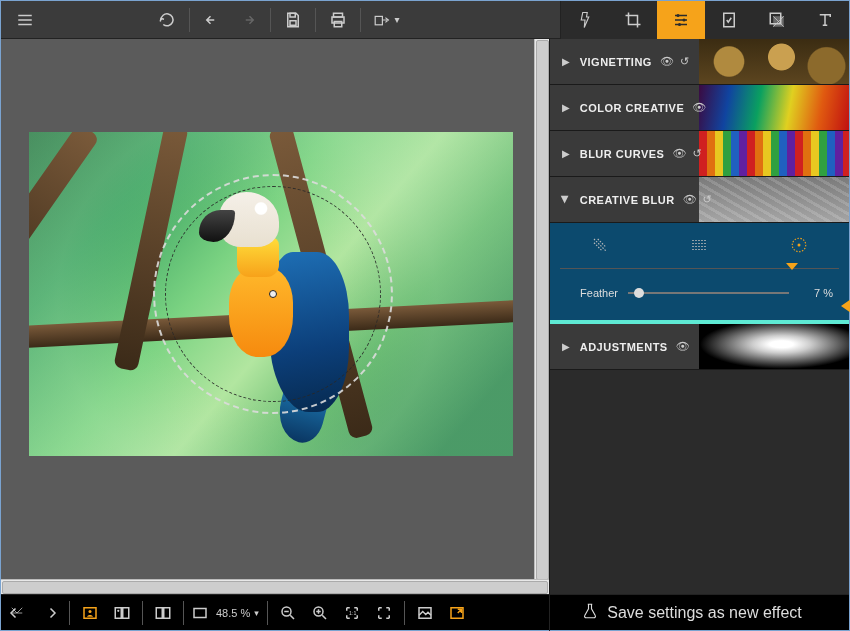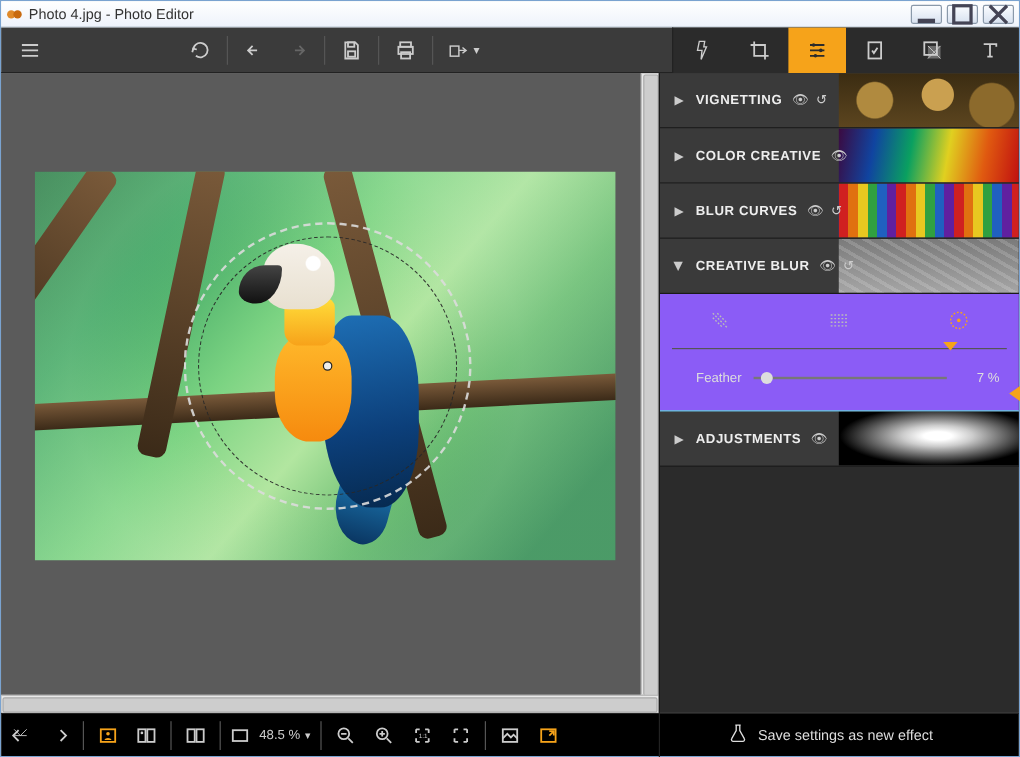--- a/index.html
+++ b/index.html
@@ -47,74 +47,50 @@
 .acc .mis-icons { margin-left:8px; display:flex; gap:6px; z-index:2; }
 .acc .mis-icons span { font-size:11px; color:#ccc; }
 .acc .preview { position:absolute; right:0; top:0; bottom:0; width:150px; }
 .pv-gears { background: radial-gradient(circle at 20% 50%, #b08a3f 0 12%, transparent 13%), radial-gradient(circle at 55% 40%, #caa050 0 15%, transparent 16%), radial-gradient(circle at 85% 60%, #8c6a2c 0 14%, transparent 15%), linear-gradient(#3b2c12,#5c451f); }
 .pv-holi { background: linear-gradient(100deg,#3b0a40,#1044a0,#0aa060,#e0d020,#e05a10,#c01010); }
 .pv-pencils { background: repeating-linear-gradient(90deg,#d02020 0 8px,#e07010 8px 16px,#e8c820 16px 24px,#30a040 24px 32px,#2060c0 32px 40px,#6020a0 40px 48px); }
 .pv-city { background: linear-gradient(#7a7a7a,#a5a5a5); position:relative; }
 .pv-city::after { content:''; position:absolute; inset:0; background:repeating-linear-gradient(30deg, rgba(255,255,255,.15) 0 3px, transparent 3px 8px);}
 .pv-vig { background: radial-gradient(ellipse at 55% 45%, #fff 0 10%, #ccc 25%, #000 70%); }
 .acc.open { background:#3a3a3a; }
-.creative-body { background:#8b5cf6; border-bottom:1px solid #5eead4; padding-bottom:16px; }
+.creative-body { background:#0c4a6e; border-bottom:4px solid #5eead4; padding-bottom:16px; }
 .cblur-tabs { display:flex; height:44px; align-items:center; justify-content:space-around; }
 .cblur-tab { width:90px; height:44px; display:flex; align-items:center; justify-content:center; color:#bbb; cursor:pointer; }
 .cblur-tab.sel { color:#f6a31a; }
 .underline-row { position:relative; height:3px; margin:0 10px 12px 10px; }
 .underline-track { position:absolute; left:0; right:0; top:1px; height:1px; background:#555;}
 .underline-caret { position:absolute; top:-4px; width:0; height:0; border-left:6px solid transparent; border-right:6px solid transparent; border-top:7px solid #f6a31a;}
 .slider-row { display:flex; align-items:center; padding:4px 16px; font-size:11px; color:#ddd;}
 .slider-row .sl-label { width:52px; text-align:right; margin-right:10px;}
 .slider-row .sl-val { width:36px; text-align:right; margin-left:8px;}
 .slider { flex:1; height:14px; position:relative;}
 .slider .track { position:absolute; left:0; right:0; top:6px; height:2px; background:#777;}
 .slider .thumb { position:absolute; top:2px; width:10px; height:10px; border-radius:50%; background:#ddd; transform:translateX(-5px);}
 .sidearrow { position:absolute; right:-2px; top:260px; width:0; height:0; border-top:7px solid transparent; border-bottom:7px solid transparent; border-right:10px solid #f6a31a; cursor:pointer; z-index:5; }
 .footer { height:36px; background:#000000; display:flex; align-items:center; border-top:1px solid #222;}
 .fbtn { width:32px; height:36px; display:flex; align-items:center; justify-content:center; color:#ccc; cursor:pointer;}
 .fbtn.active { color:#f6a31a; }
 .zoomval { color:#ccc; font-size:11px; padding:0 4px; display:flex; align-items:center; gap:4px;}
-.saveeffect { margin-left:auto; display:flex; align-items:center; gap:8px; color:#ddd; font-size:12px; padding-right:16px; cursor:pointer; width:300px; justify-content:center; border-left:1px solid #222; height:36px;}
+.saveeffect { margin-left:auto; display:flex; align-items:center; gap:8px; color:#ddd; font-size:16px; padding-right:16px; cursor:pointer; width:300px; justify-content:center; border-left:1px solid #222; height:36px;}
 svg { width:18px; height:18px; }
 .hscroll { position:absolute; left:0; bottom:0; height:15px; right:300px; background:#e8e8e8; border-top:1px solid #bbb; display:flex; align-items:center;}
 .hscroll .thumb { height:13px; background:#cdcdcd; border:1px solid #aaa; border-radius:2px;}
 .vscroll { position:absolute; right:300px; top:0; bottom:15px; width:15px; background:#e8e8e8; border-left:1px solid #bbb;}
 .vscroll .thumb { width:13px; background:#cdcdcd; border:1px solid #aaa; border-radius:2px;}
 </style>
 </head>
 <body>
 
 <div class="window">
 
-  <div class="titlebar">
-    <span class="app-icon">
-      <svg viewBox="0 0 16 16">
-          <circle cx="5" cy="8" r="4" fill="#e08a2a"></circle>
-          <circle cx="11" cy="8" r="4" fill="#c86a10"></circle>
-        </svg>
-    </span>
-    <span class="title">Photo 4.jpg - Photo Editor</span>
-    <div class="winbtn">
-        <svg viewBox="0 0 10 10" width="10" height="10">
-          <rect x="1" y="7" width="8" height="2" fill="#445"></rect>
-        </svg>
-      </div>
-    <div class="winbtn">
-        <svg viewBox="0 0 10 10" width="10" height="10">
-          <rect x="1" y="1" width="8" height="8" fill="none" stroke="#445" stroke-width="1.5"></rect>
-        </svg>
-      </div>
-    <div class="winbtn">
-        <svg viewBox="0 0 10 10" width="10" height="10">
-          <path d="M1 1 L9 9 M9 1 L1 9" stroke="#445" stroke-width="1.5"></path>
-        </svg>
-      </div>
-  </div>
 
   <div class="toolbar">
     <div class="tbtn" style="width:48px;">
       <svg viewBox="0 0 24 24" width="22" height="22">
           <path d="M3 6h18M3 12h18M3 18h18" stroke="#ccc" stroke-width="2"></path>
         </svg>
     </div>
     <div style="flex:0 0 100px"></div>
     <div class="tbtn">
       <svg viewBox="0 0 24 24">

